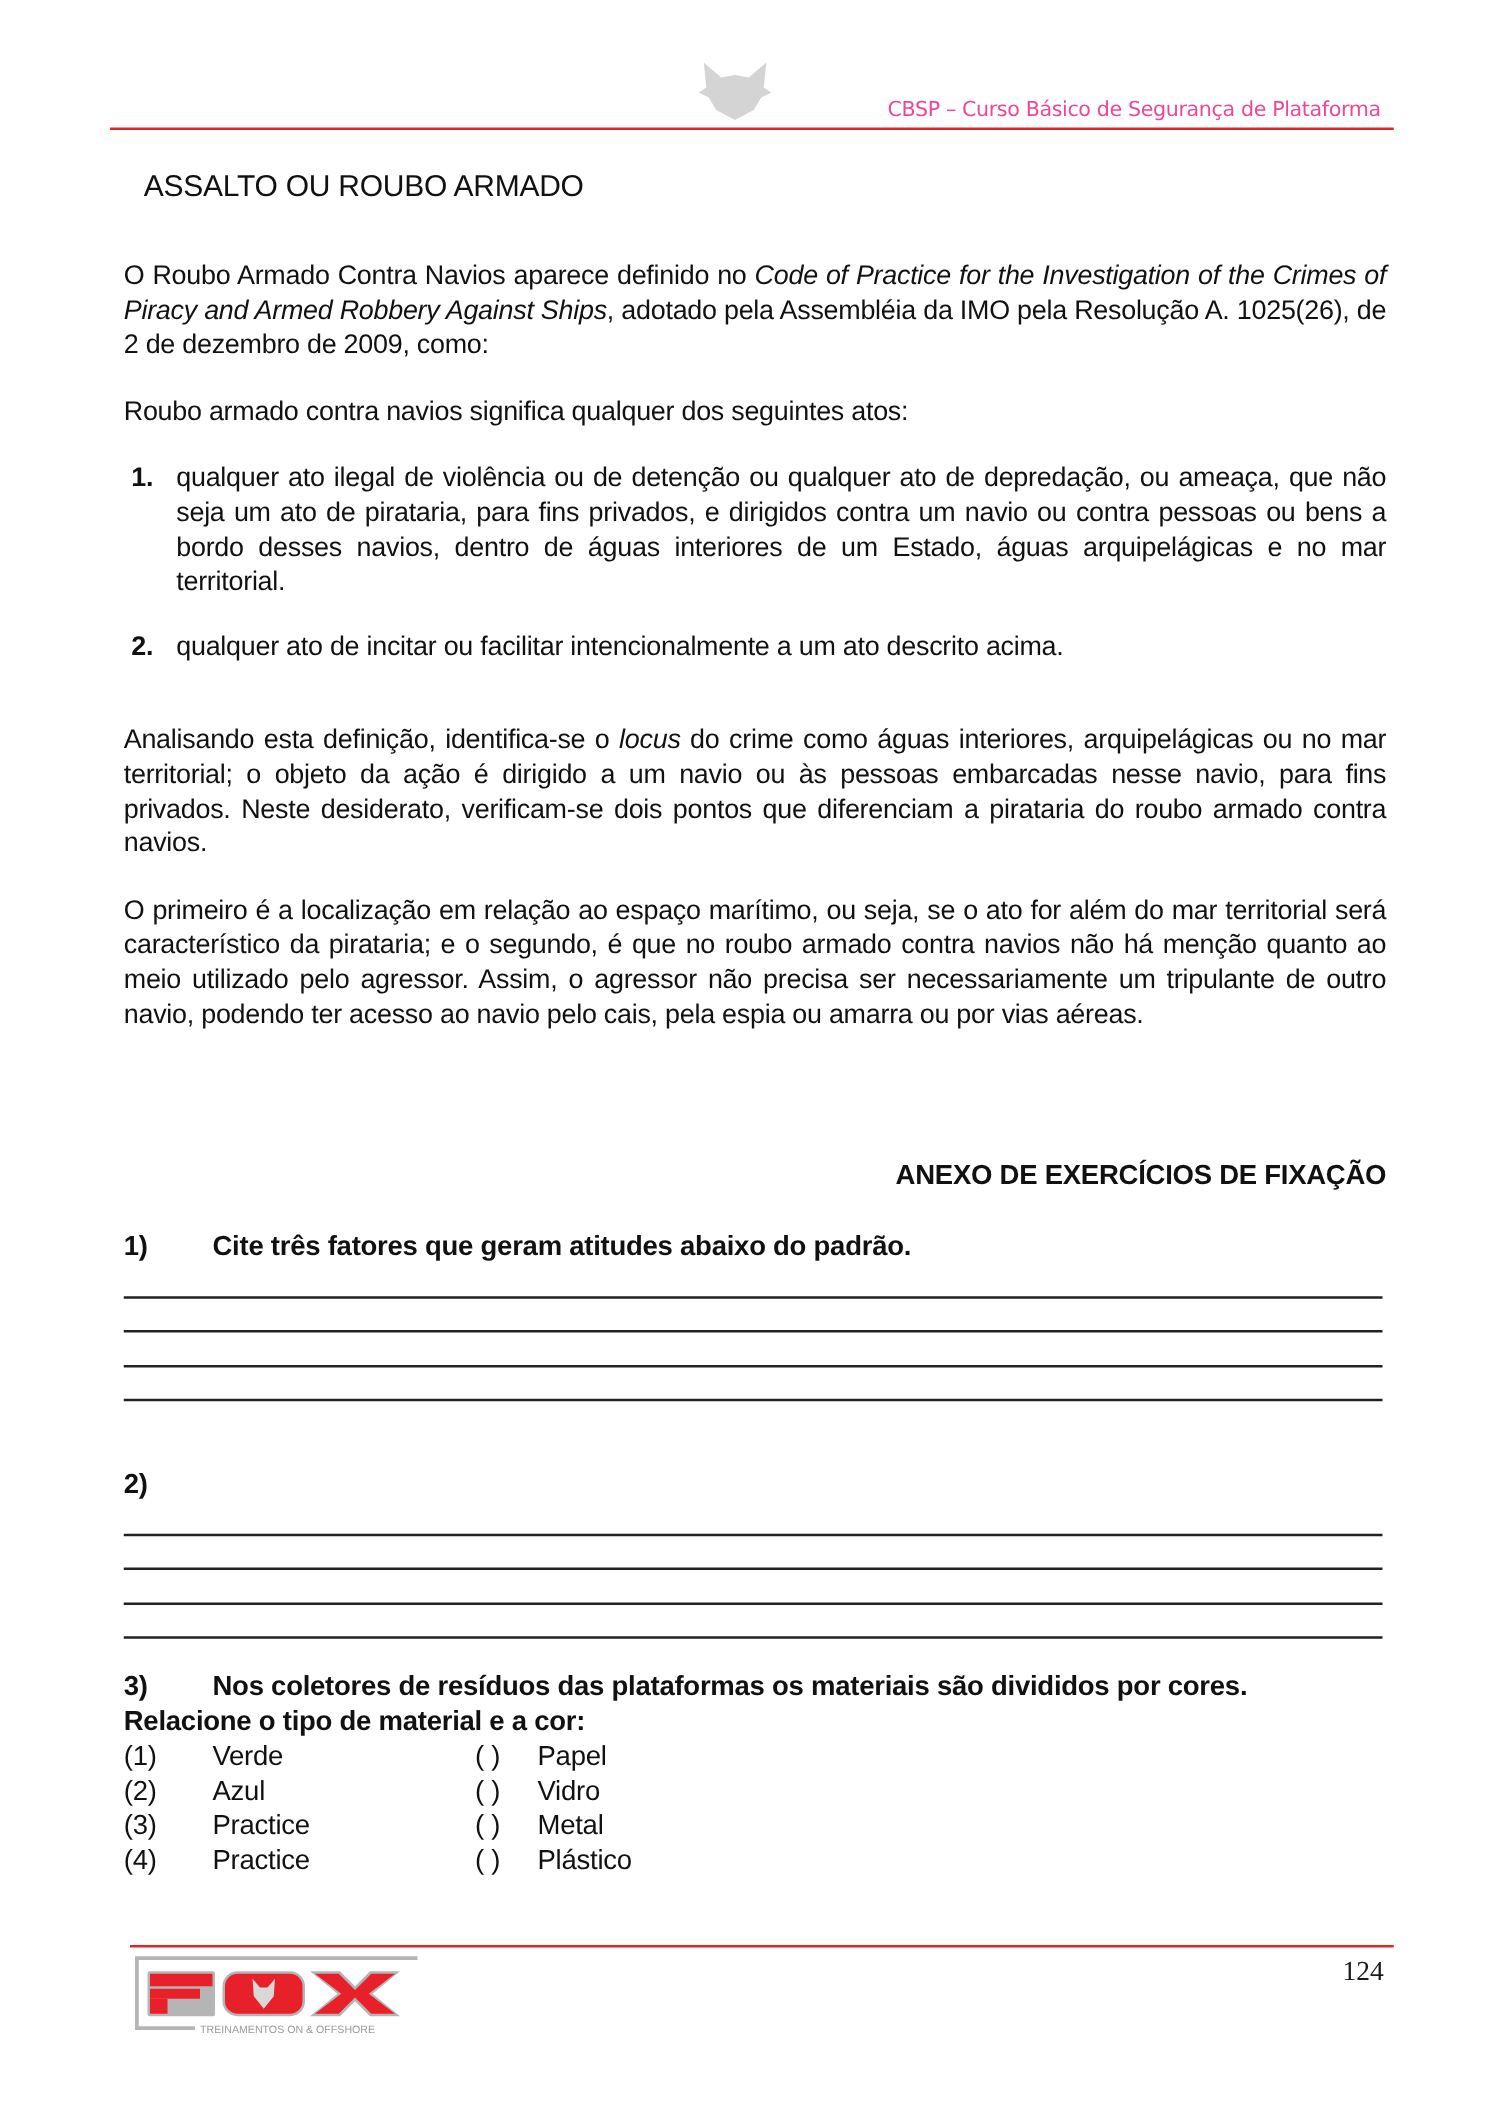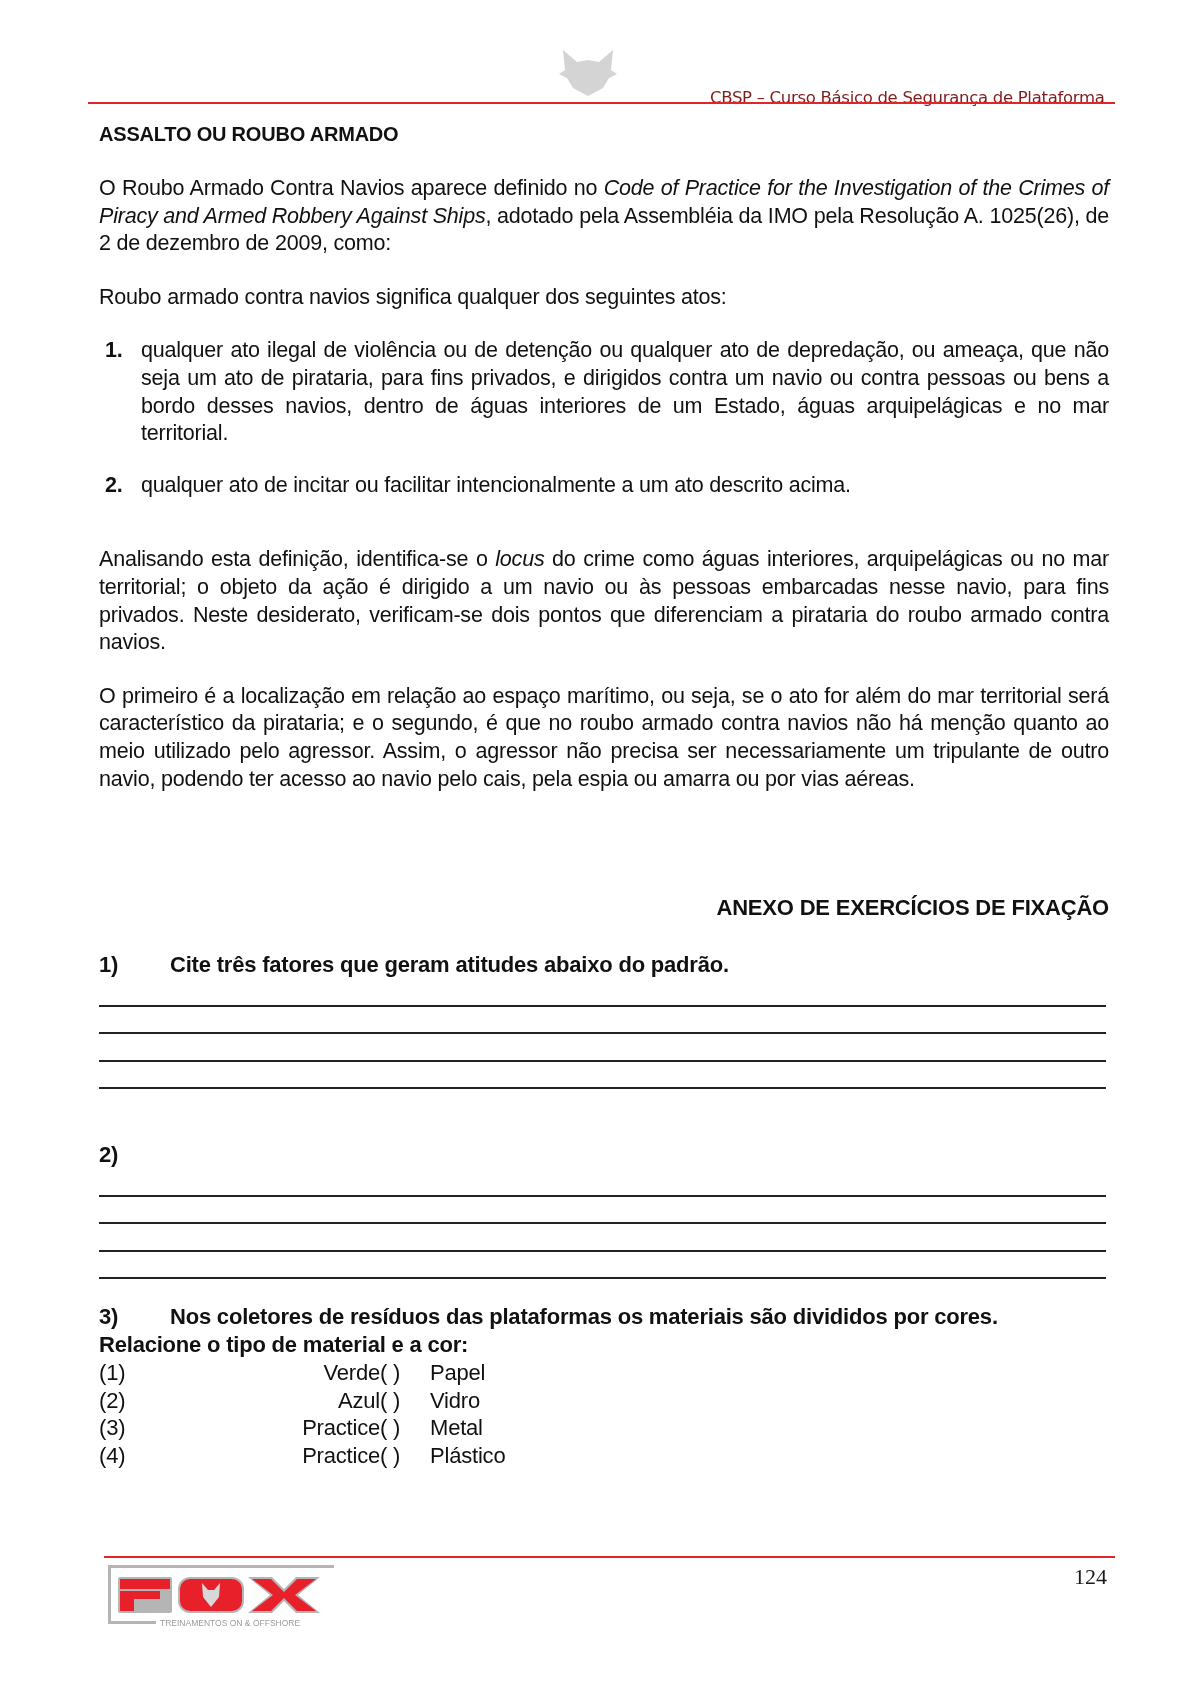--- a/index.html
+++ b/index.html
@@ -1,38 +1,38 @@
 <!DOCTYPE html>
 <html><head>
   <meta charset="utf-8">
   <style>
     html, body { margin: 0; padding: 0; background: #ffffff; }
     body { width: 1191px; height: 1684px; position: relative; overflow: hidden; font-family: "Liberation Sans", sans-serif; color: #111; }
     .header { position: absolute; left: 0; top: 0; width: 1191px; height: 110px; }
     .header-logo { position: absolute; left: 557px; top: 48px; width: 62px; height: 50px; }
-    .header-title { position: absolute; left: 710px; top: 88px; font-family: "DejaVu Sans", sans-serif; font-size: 16.5px; color: #7f1d1d; letter-spacing: -0.3px; }
+    .header-title { position: absolute; left: 710px; top: 78px; font-family: "DejaVu Sans", sans-serif; font-size: 16.5px; color: #ec4899; letter-spacing: -0.3px; }
     .header-rule { position: absolute; left: 88px; top: 102px; width: 1027px; height: 2px; background: #e0262b; }
 
     .content { position: absolute; left: 99px; top: 119px; width: 1010px; }
-    .h-section { font-weight: bold; font-size: 20px; margin: 0; line-height: 30px; letter-spacing: -0.2px; }
+    .h-section { font-weight: normal; font-size: 24px; margin: 16px; line-height: 30px; letter-spacing: -0.2px; }
     p.para { margin: 0; font-size: 21.5px; line-height: 27.6px; text-align: justify; letter-spacing: -0.2px; }
     .gap1 { height: 26px; }
 
     ol.acts { list-style: none; margin: 0; padding: 0; }
     ol.acts li { position: relative; padding-left: 42px; font-size: 21.5px; line-height: 27.6px; text-align: justify; letter-spacing: -0.2px; }
     ol.acts li .num { position: absolute; left: 6px; top: 0; font-weight: bold; }
 
     .annex-title { text-align: right; font-weight: bold; font-size: 22px; line-height: 30px; margin: 0; letter-spacing: -0.2px; }
     .q-row { font-weight: bold; font-size: 22px; line-height: 28px; letter-spacing: -0.2px; display: flex; }
     .q-num { width: 71px; flex: none; }
     .answer-line { height: 27.5px; border-bottom: 2px solid #222; box-sizing: border-box; width: 1007px; }
 
     .match-row { display: flex; font-size: 22px; line-height: 27.6px; letter-spacing: -0.2px; }
     .m-num { width: 71px; }
-    .m-color { width: 210px; text-align: right; }
+    .m-color { width: 210px; }
     .m-paren { width: 50px; }
     .m-mat { }
 
     .footer-rule { position: absolute; left: 104px; top: 1556px; width: 1011px; height: 2px; background: #e0262b; }
     .footer-logo { position: absolute; left: 106px; top: 1563px; width: 236px; height: 68px; }
     .page-num { position: absolute; left: 1074px; top: 1564px; font-family: "Liberation Serif", serif; font-size: 22px; color: #1a1a1a; }
   </style>
 </head>
 <body>
 

